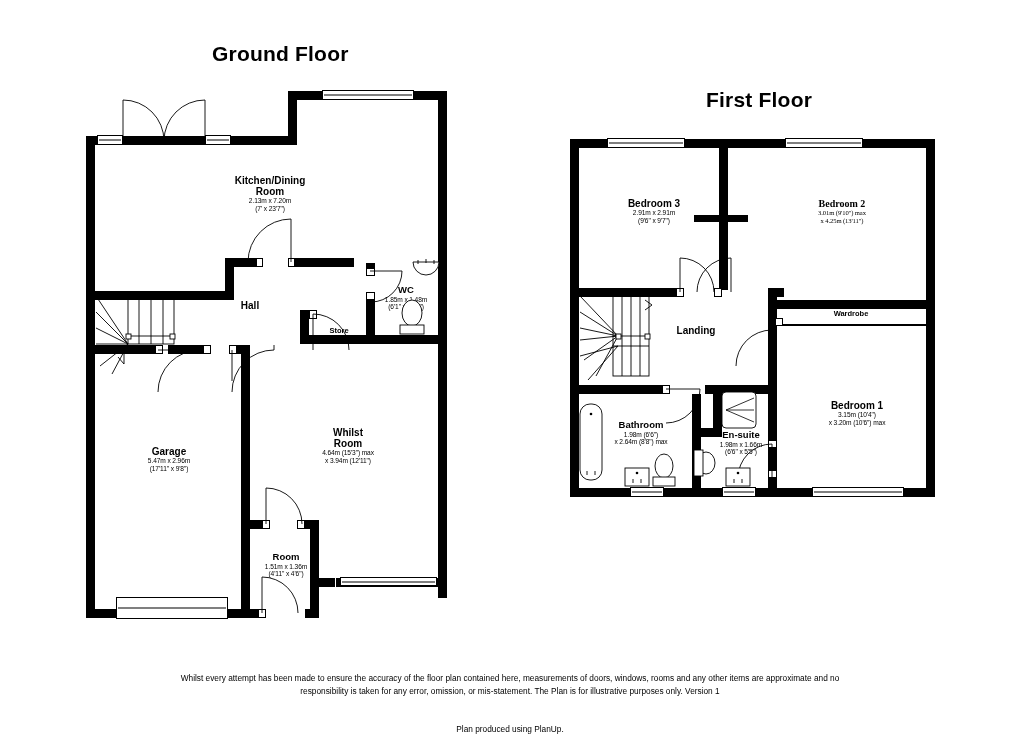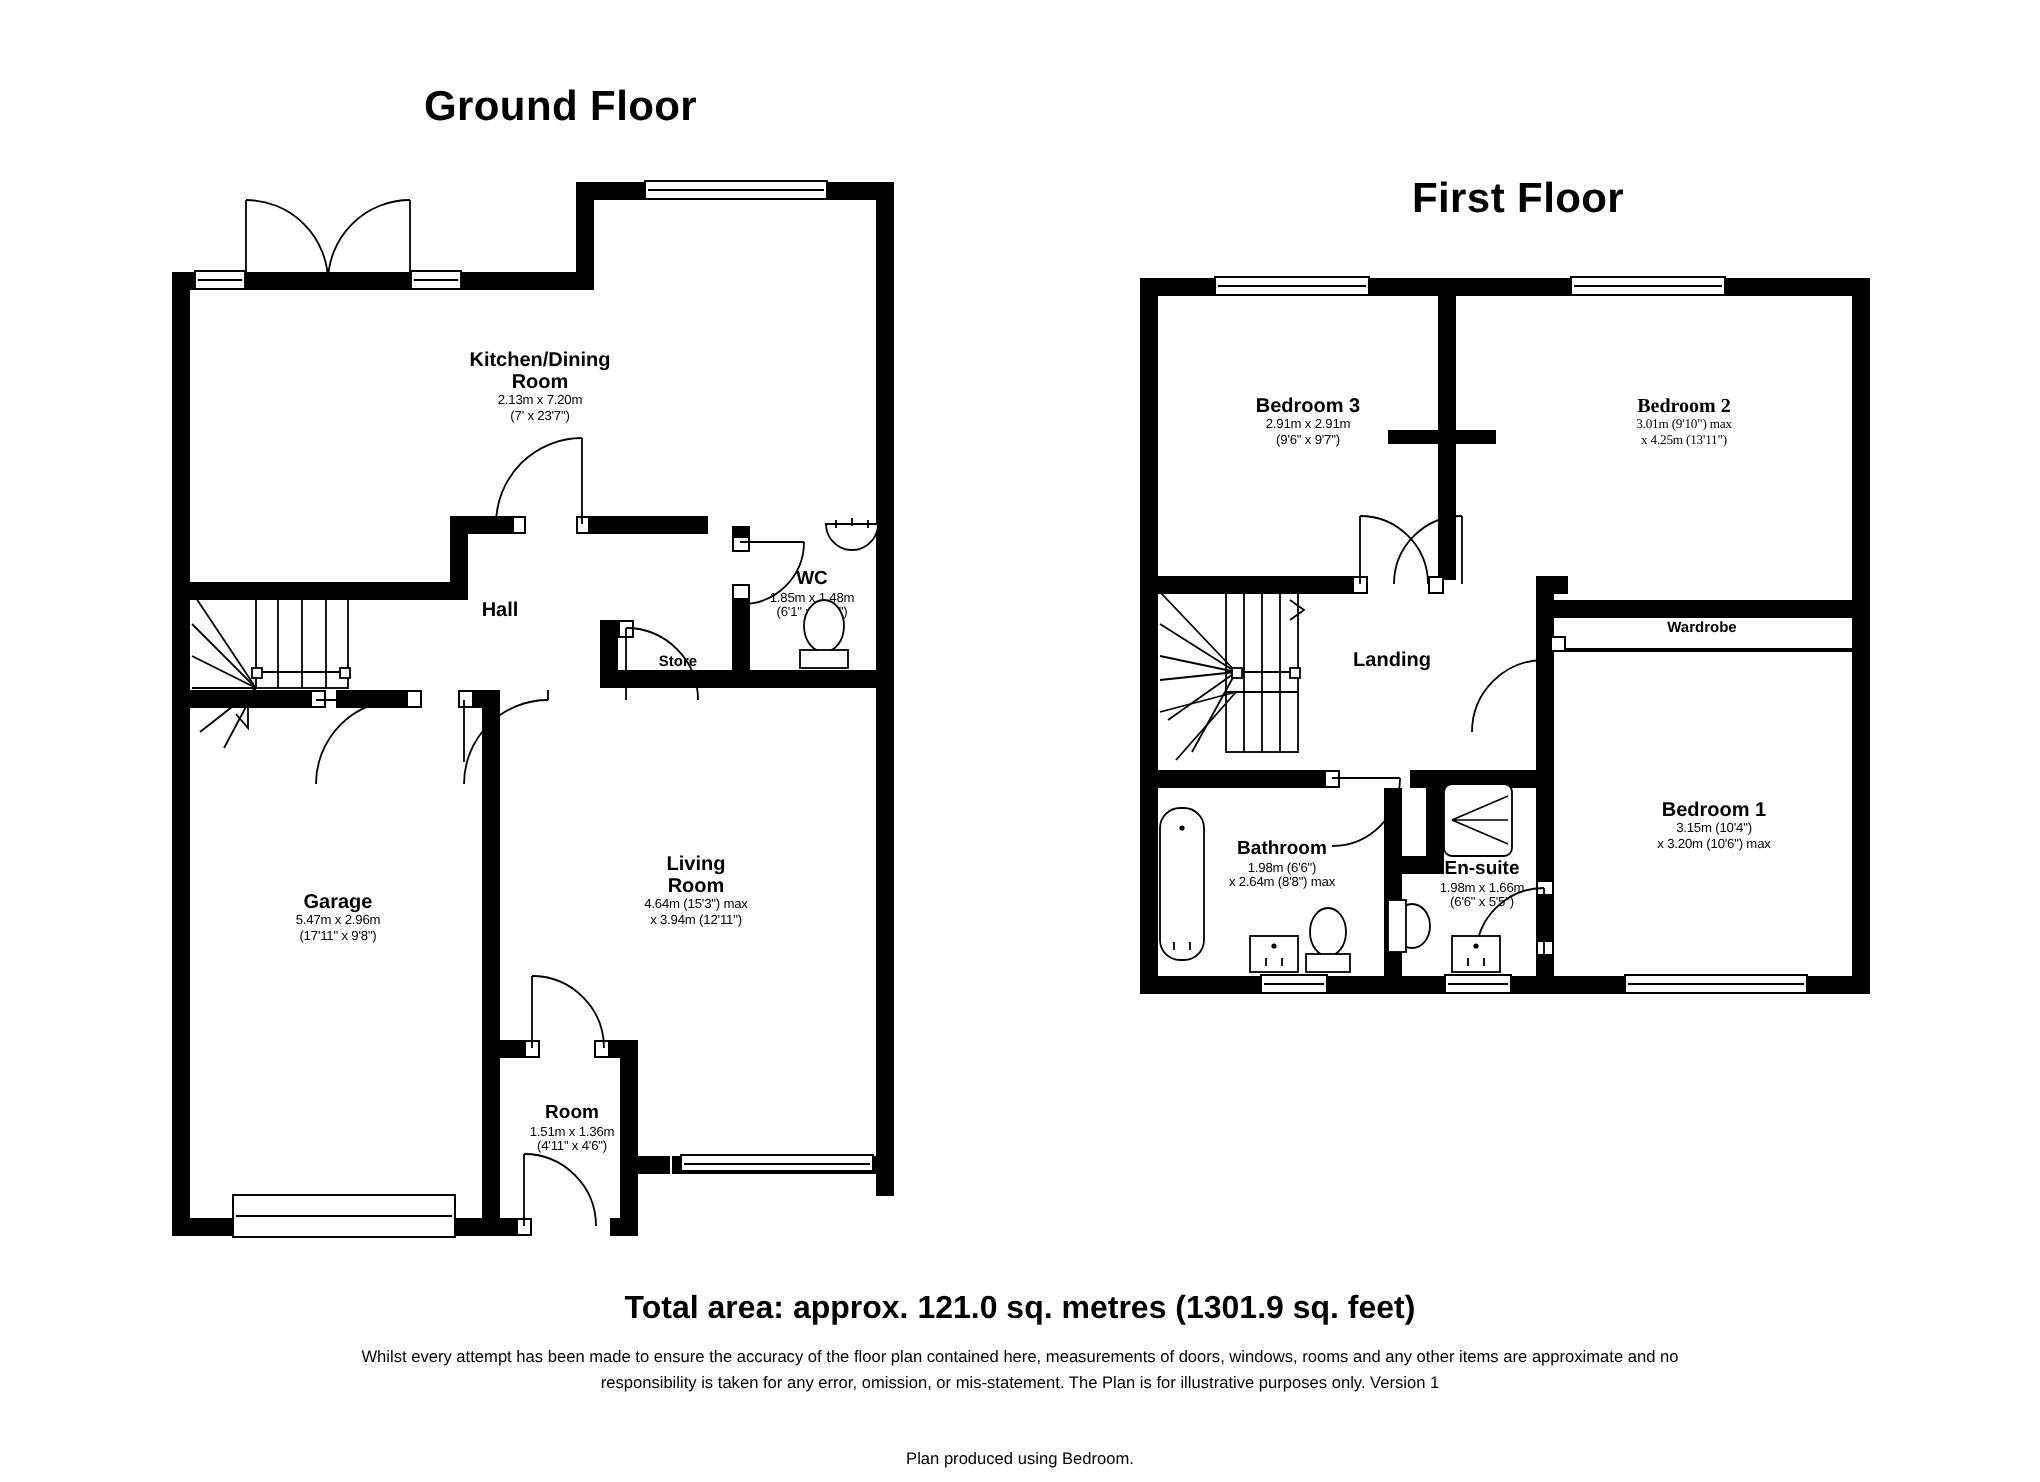--- a/index.html
+++ b/index.html
@@ -149,21 +149,21 @@
 
     <div class="label-small" style="left:339px;top:326px;">Store</div>
 
     <div class="room-label" style="left:169px;top:446px;">
       <span class="nm big">Garage</span>
       <span class="dim">5.47m x 2.96m</span>
       <span class="dim">(17'11" x 9'8")</span>
     </div>
 
     <div class="room-label" style="left:348px;top:427px;">
-      <span class="nm big">Living</span>
+      <span class="nm big">Whilst</span>
       <span class="nm big">Room</span>
       <span class="dim">4.64m (15'3") max</span>
       <span class="dim">x 3.94m (12'11")</span>
     </div>
 
     <div class="room-label" style="left:286px;top:552px;">
       <span class="nm">Room</span>
       <span class="dim">1.51m x 1.36m</span>
       <span class="dim">(4'11" x 4'6")</span>
     </div>
@@ -372,17 +372,16 @@
       </g>
       <g>
         <rect x="726" y="468" width="24" height="18" fill="#fff" stroke="#000"></rect>
         <circle cx="738" cy="473" r="1.3" fill="#000" stroke="none"></circle>
         <line x1="734" y1="479" x2="734" y2="483"></line>
         <line x1="742" y1="479" x2="742" y2="483"></line>
       </g>
     </g>
   </svg>
 
-  <div class="total-area">Total area: approx. 121.0 sq. metres (1301.9 sq. feet)</div>
   <div class="disclaimer">Whilst every attempt has been made to ensure the accuracy of the floor plan contained here, measurements of doors, windows, rooms and any other items are approximate and no responsibility is taken for any error, omission, or mis-statement. The Plan is for illustrative purposes only. Version 1</div>
-  <div class="credit">Plan produced using Bedroom.</div>
+  <div class="credit">Plan produced using PlanUp.</div>
 
 </div>
 
 </body></html>

